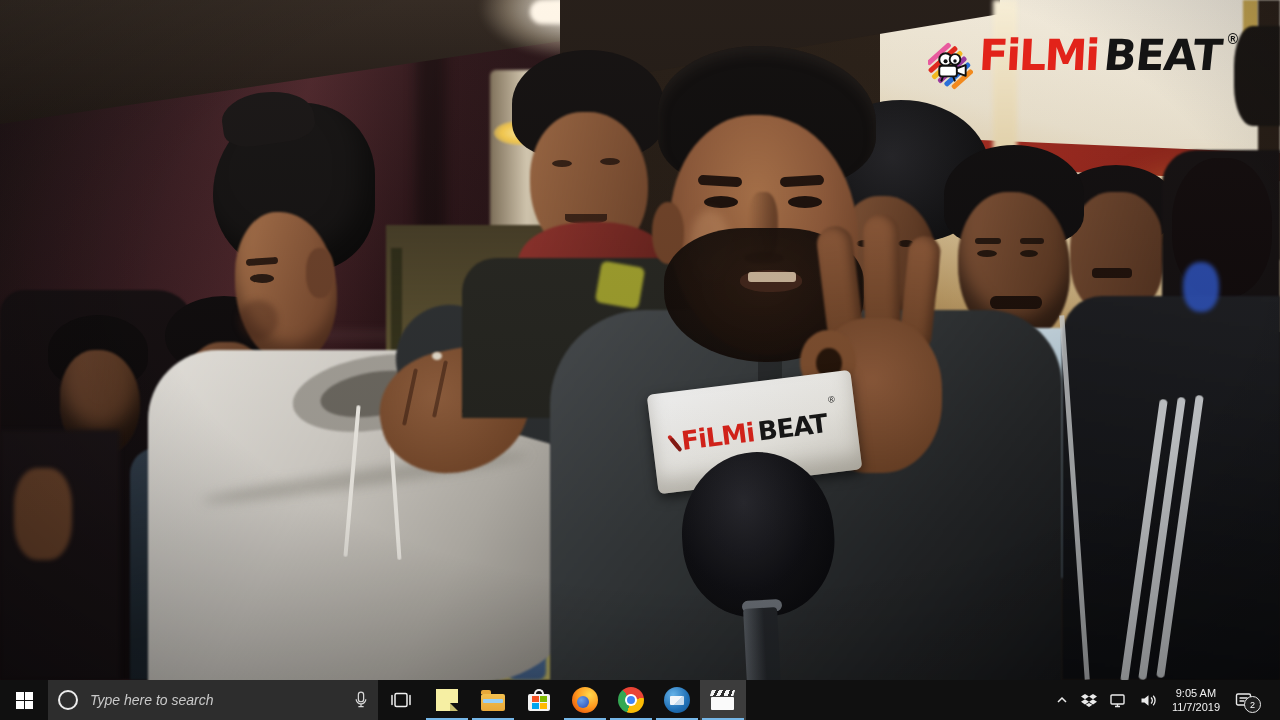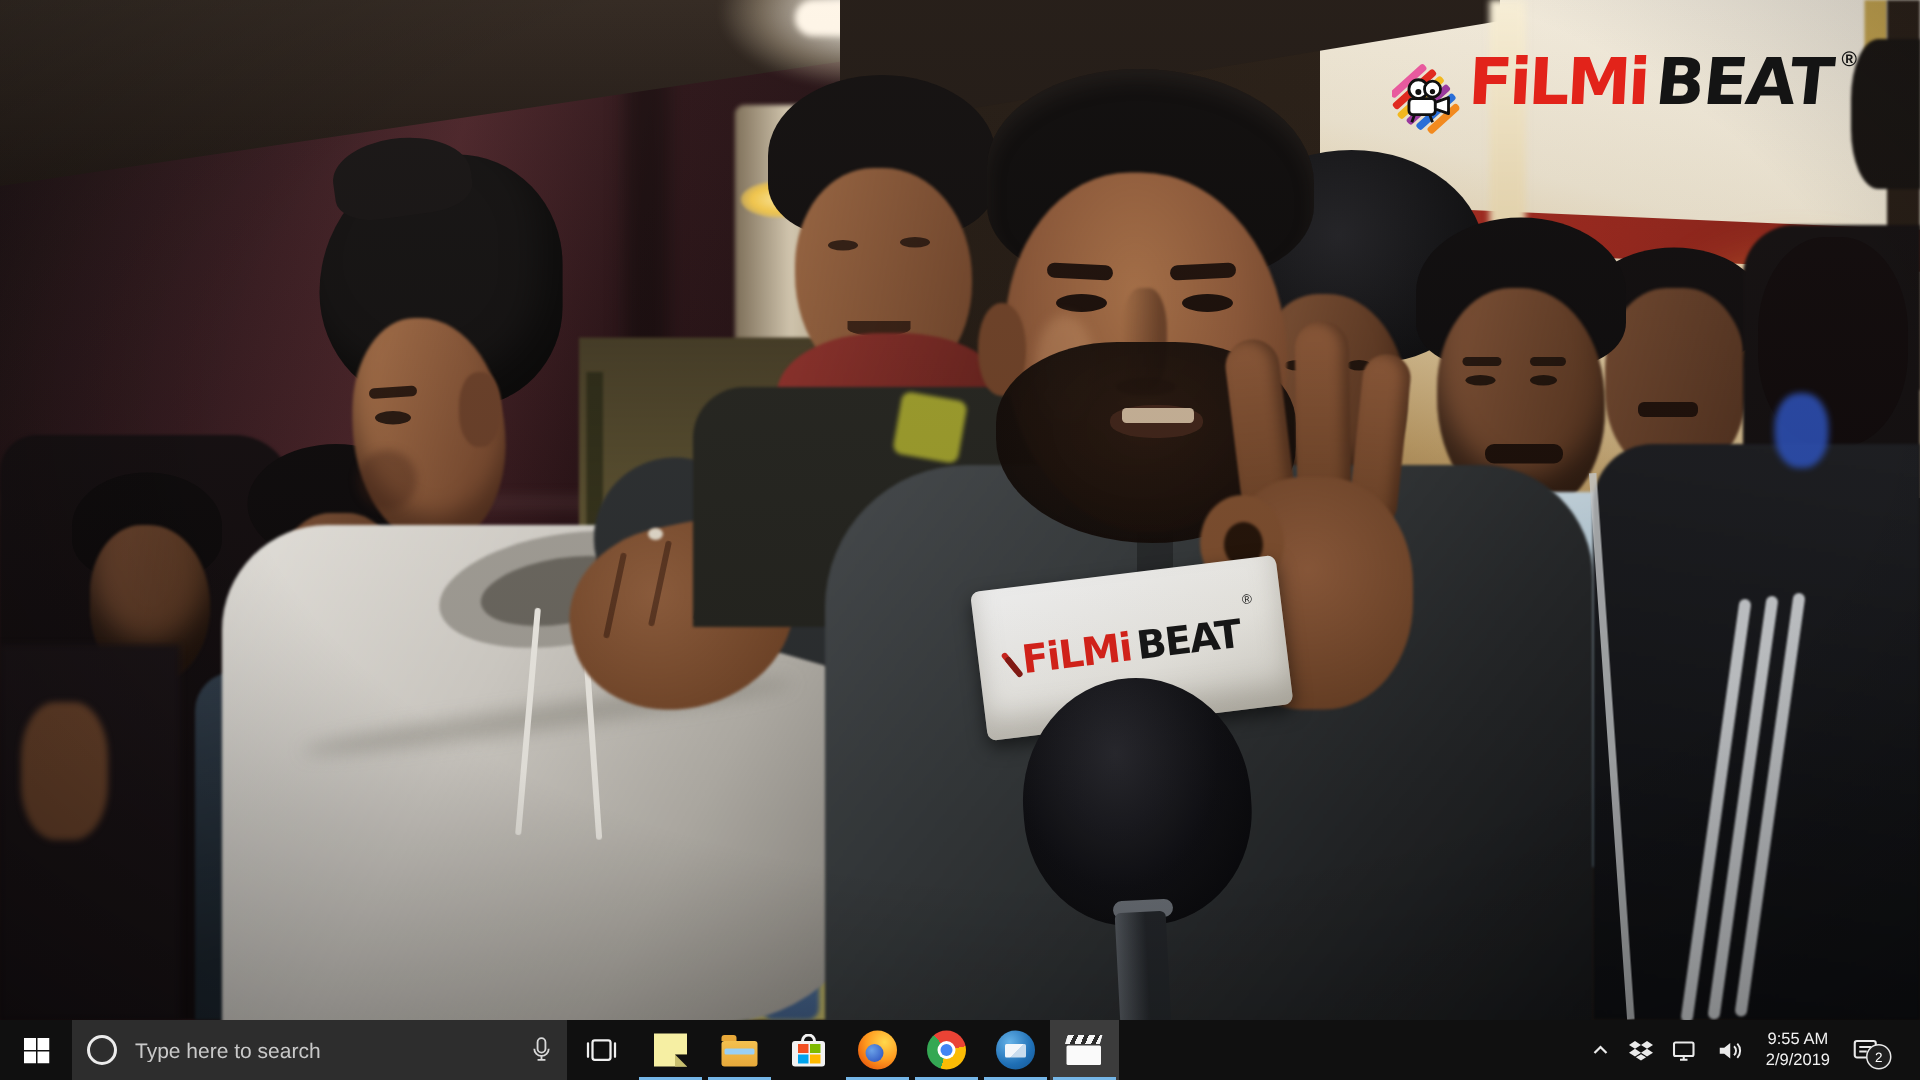--- a/index.html
+++ b/index.html
@@ -210,21 +210,21 @@
 
   
   .taskbar{position:absolute;left:0;top:680px;width:1280px;height:40px;display:flex;align-items:stretch;
     background:var(--taskbar-bg,#101010);z-index:50;}
   .tb-btn{display:flex;align-items:center;justify-content:center;position:relative;cursor:default;}
   #start{width:48px;}
   #searchbox{width:310px;background:var(--search-bg,#2d2d2d);display:flex;align-items:center;gap:10px;padding:0 10px;}
   #cortana{width:20px;height:20px;border-radius:50%;border:2px solid #ececec;box-sizing:border-box;
     background:radial-gradient(circle,#2d2d2d 55%,#3c3c3c);flex:0 0 auto;}
   #search-input{flex:1;background:transparent;border:none;outline:none;color:#3b82f6;font-size:14px;
-    font-family:"Liberation Sans",sans-serif;}
+    font-family:"Liberation Sans",sans-serif;font-style:italic;}
   #search-input::placeholder{color:#c9c9c9;opacity:1;}
   .appbar{display:flex;}
   .app-btn{width:46px;display:flex;align-items:center;justify-content:center;position:relative;}
   .app-btn.active{background:var(--active-app-bg,#3c3c3c);}
   .app-btn.running::after{content:"";position:absolute;left:2px;right:2px;bottom:0;height:2px;
     background:var(--underline,#75b6e7);}
   .tray{margin-left:auto;display:flex;align-items:center;gap:9px;padding-right:6px;}
   .tray-ic{display:flex;align-items:center;justify-content:center;padding:2px;}
   #clock{color:#f2f2f2;font-size:11px;line-height:1.3;text-align:center;padding:0 4px;}
   #action-center{position:relative;padding-right:6px;}
@@ -509,22 +509,22 @@
         </svg>
       </span>
       <span class="tray-ic">
         <svg width="17" height="15" viewBox="0 0 17 15">
           <path d="M1.5 5.5 v4 h3 l4 3.2 V2.3 L4.5 5.5 Z" fill="#eaeaea"></path>
           <path d="M11 4.5 a4 4 0 0 1 0 6" stroke="#eaeaea" stroke-width="1.3" fill="none"></path>
           <path d="M13.2 2.8 a6.8 6.8 0 0 1 0 9.4" stroke="#eaeaea" stroke-width="1.3" fill="none"></path>
         </svg>
       </span>
       <div id="clock">
-        <div>9:55 AM</div>
-        <div>2/9/2019</div>
+        <div>9:05 AM</div>
+        <div>11/7/2019</div>
       </div>
       <span class="tray-ic" id="action-center">
         <svg width="18" height="16" viewBox="0 0 18 16">
           <rect x="1.5" y="2" width="14" height="11" rx="1.5" stroke="#eaeaea" stroke-width="1.4" fill="none"></rect>
           <path d="M4.5 6 h8 M4.5 9 h5" stroke="#eaeaea" stroke-width="1.3" fill="none"></path>
         </svg>
         <span id="ac-badge">2</span>
       </span>
       <span id="show-desktop"></span>
     </div>

